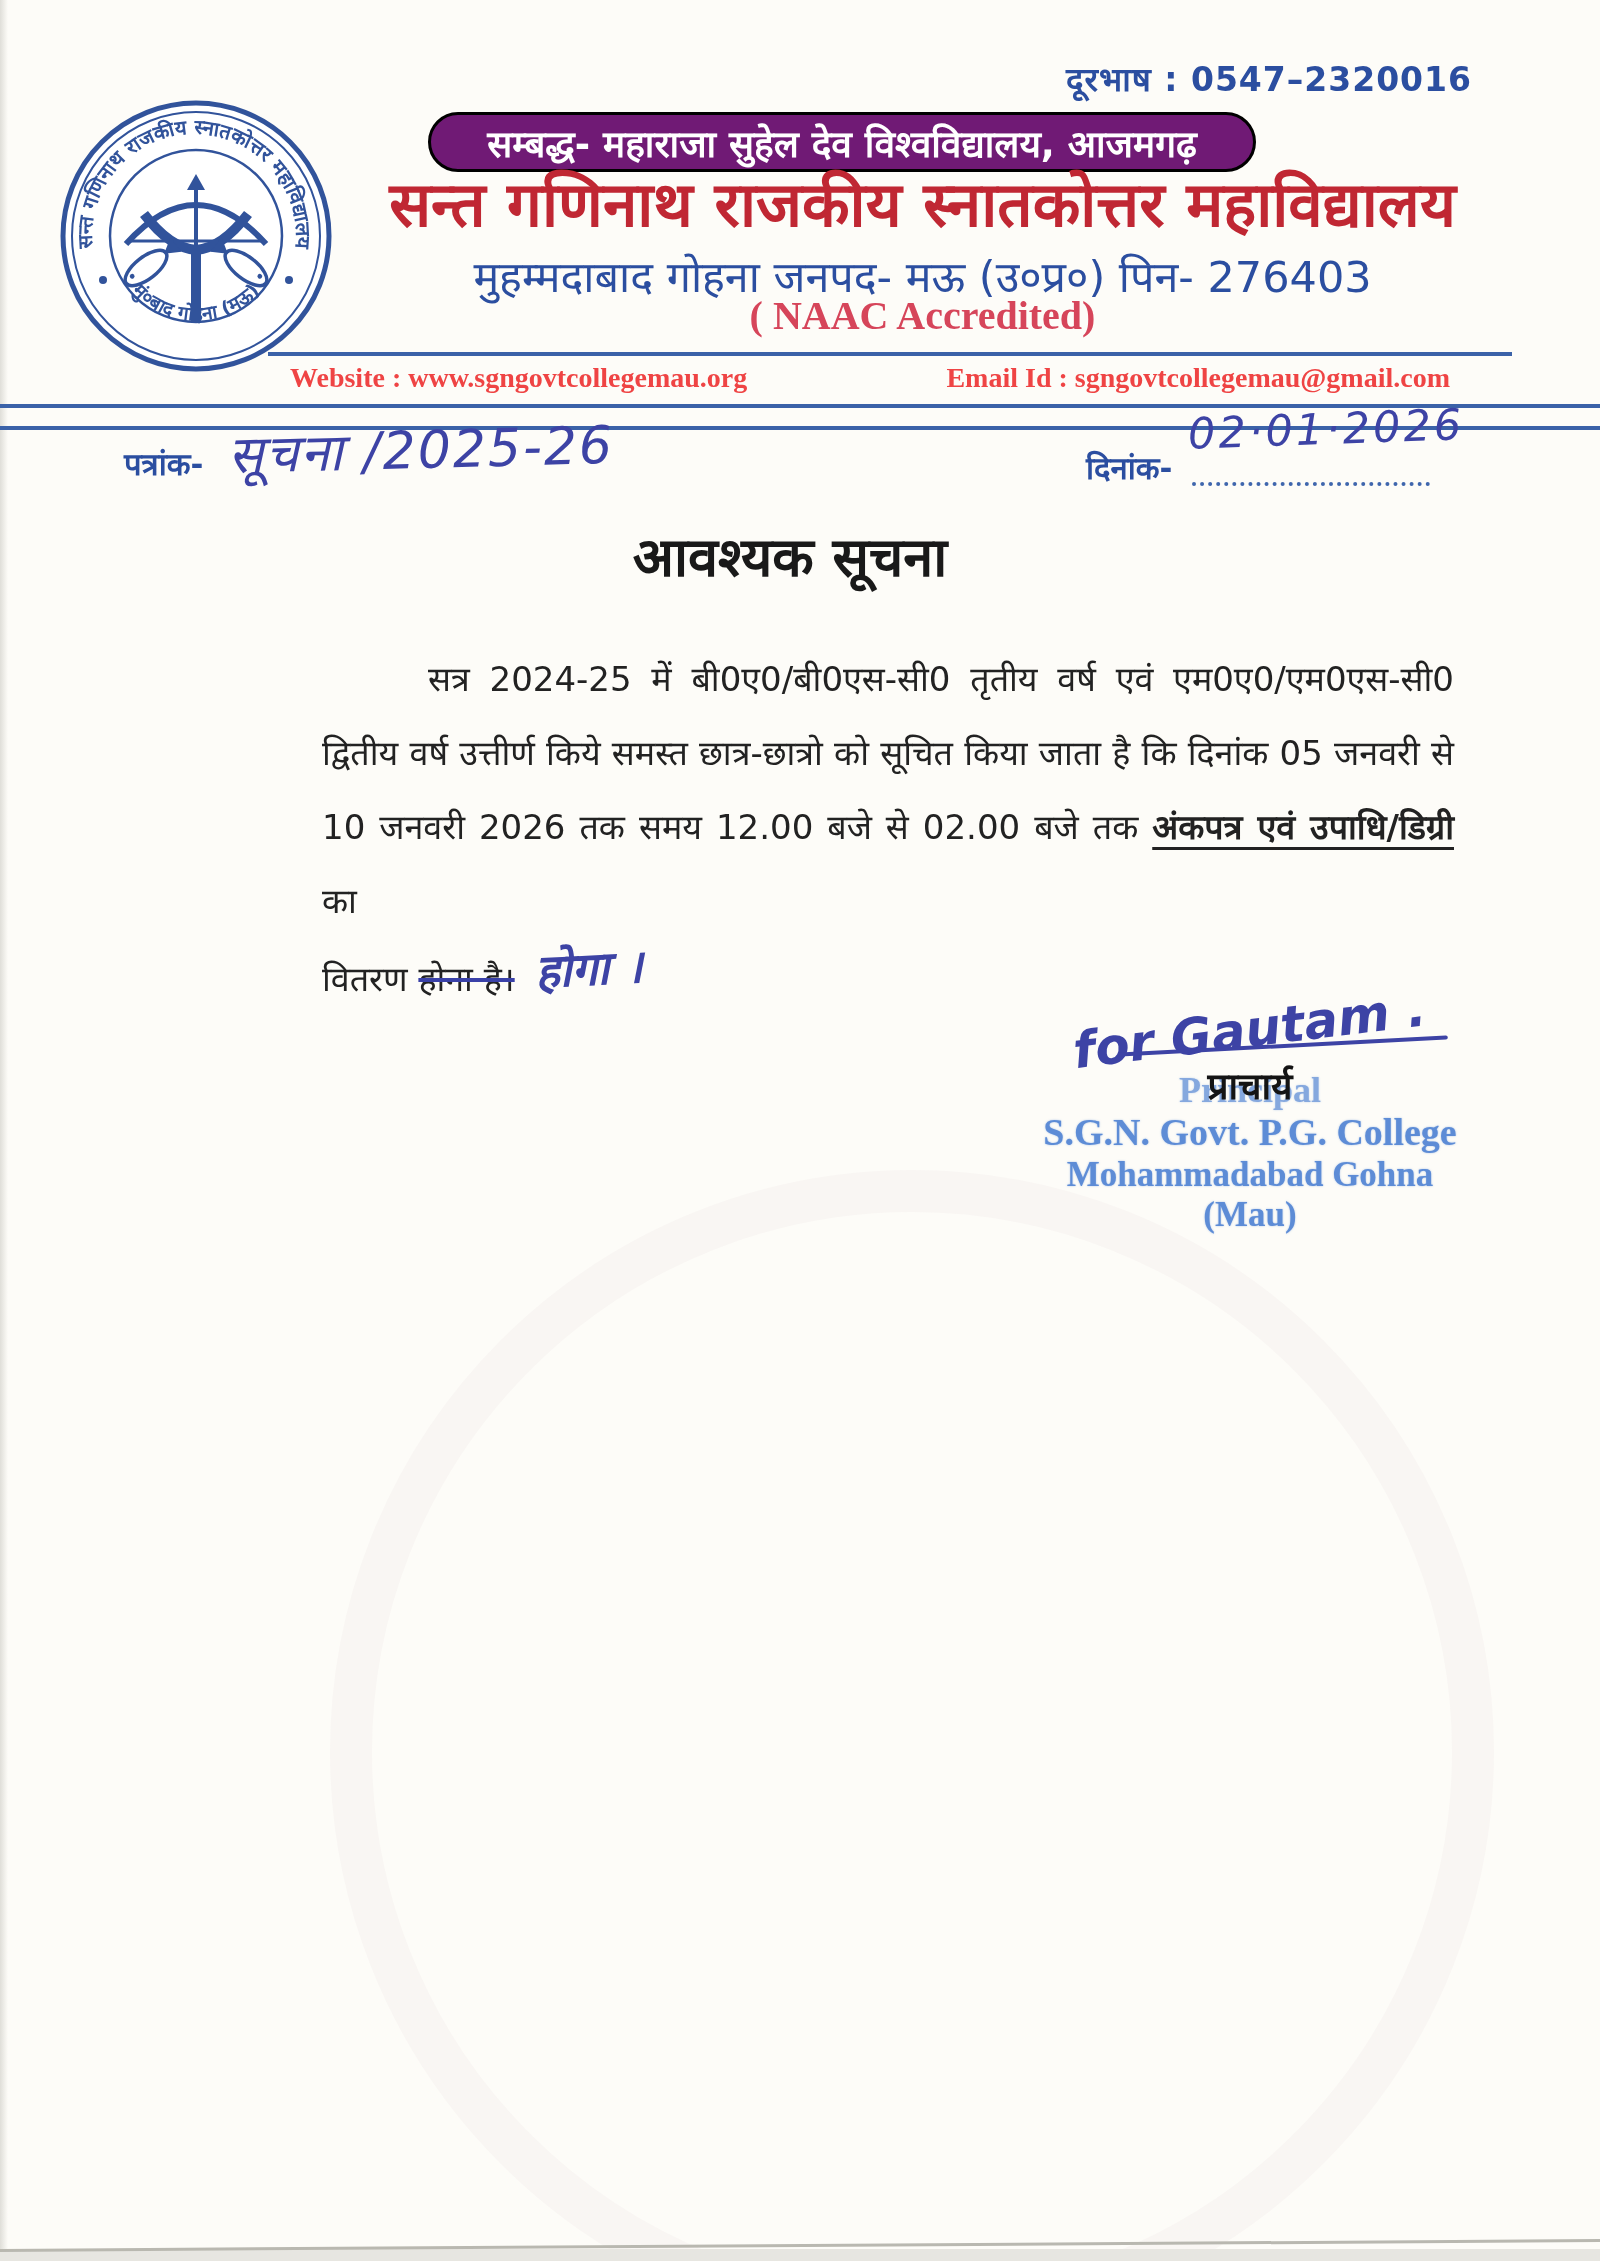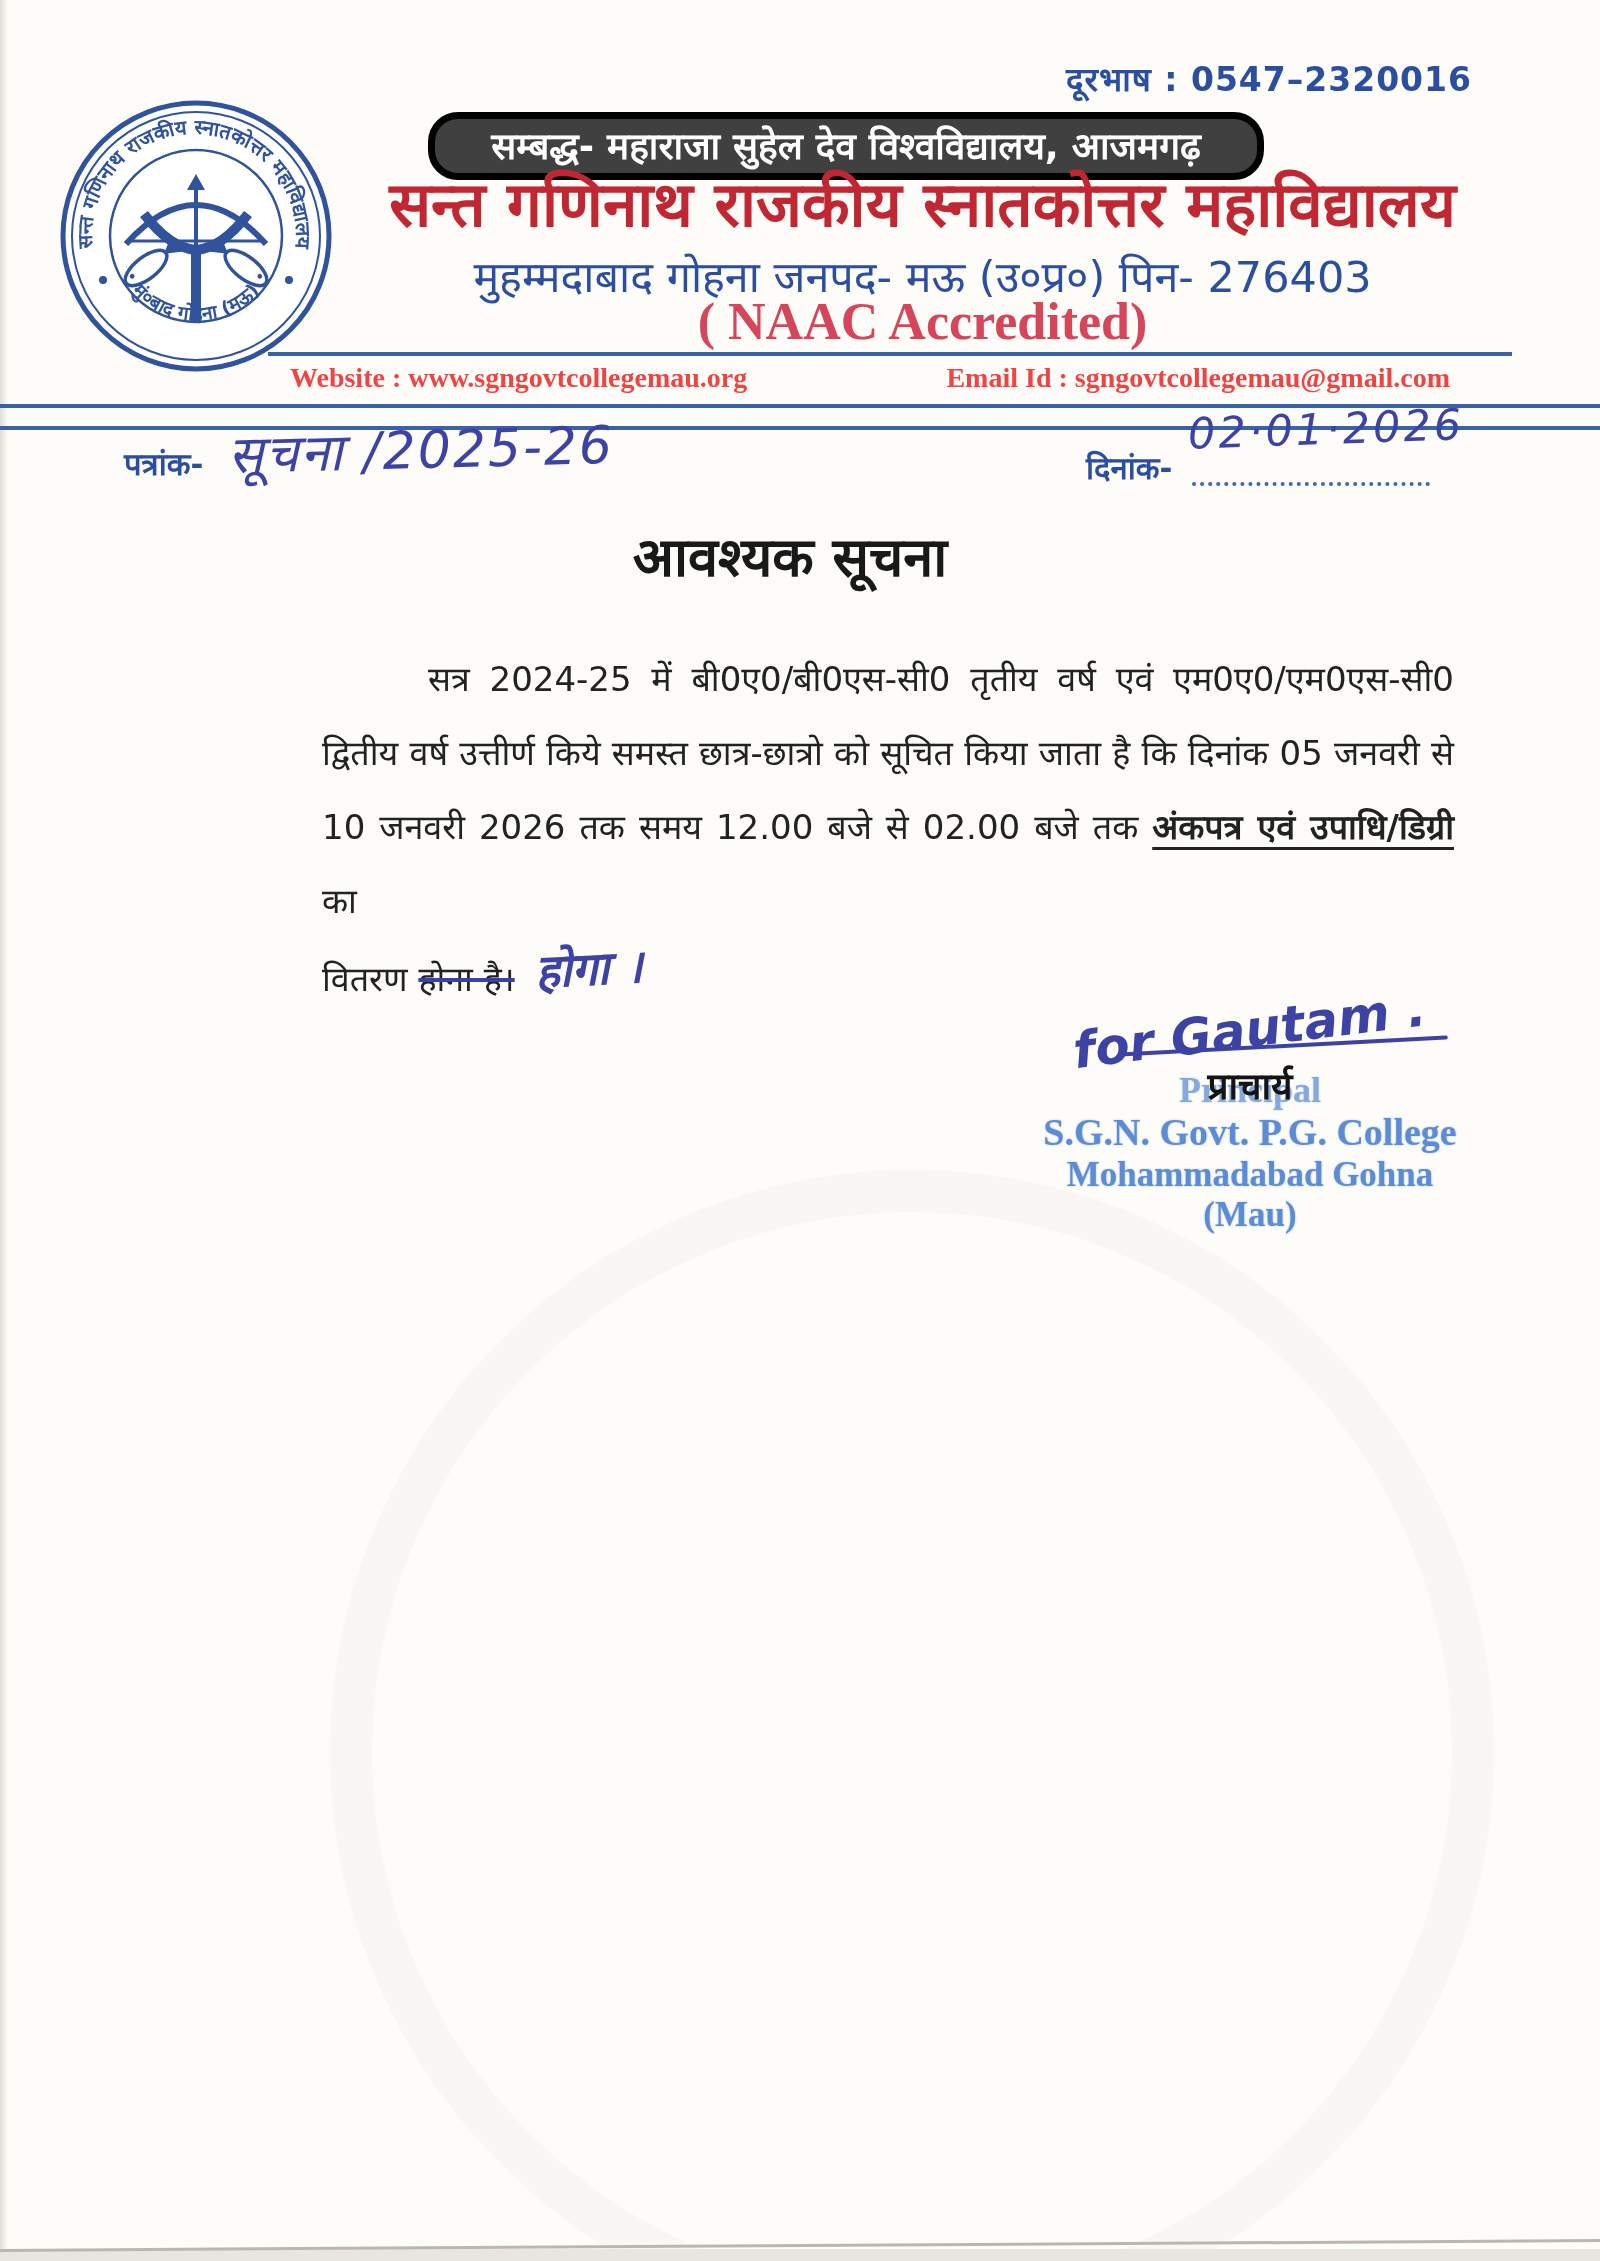--- a/index.html
+++ b/index.html
@@ -9,29 +9,29 @@
     background:#fdfcf8; overflow:hidden;
   }
   .left-edge { position:absolute; left:0; top:0; bottom:0; width:8px;
     background:linear-gradient(90deg, #d8d7d1, rgba(216,215,209,0)); opacity:.8; }
 
   
   .phone { position:absolute; top:56px; left:0; width:1472px; text-align:right;
     font-size:33px; font-weight:bold; color:#2b4ea0; letter-spacing:1px; }
   .logo { position:absolute; top:96px; left:56px; width:280px; height:280px; }
   .affil-band { position:absolute; top:112px; left:428px; width:822px; height:54px;
-    background:#404040; border:7px solid #000000; border-radius:30px;
-    display:flex; justify-content:center;
+    background:#701a75; border:3px solid #000000; border-radius:30px;
+    display:flex; align-items:center; justify-content:center;
     color:#ffffff; font-size:37px; font-weight:bold; }
   .college-name { position:absolute; top:166px; left:300px; width:1245px; margin:0;
     text-align:center; font-size:62px; font-weight:bold; color:#c02733; line-height:78px; }
   .address { position:absolute; top:246px; left:300px; width:1245px; text-align:center;
     font-size:43px; font-weight:normal; color:#2b4ea0; }
   .naac { position:absolute; top:292px; left:300px; width:1245px; text-align:center;
-    font-family:"Liberation Serif", serif; font-size:52px; font-weight:bold; color:#d6455a; }
+    font-family:"Liberation Serif", serif; font-size:40px; font-weight:bold; color:#d6455a; }
   .rule-thin { position:absolute; top:352px; left:268px; width:1244px; height:4px; background:#3b62a8; }
   .contact-row { position:absolute; top:362px; left:290px; width:1160px;
     display:flex; justify-content:space-between;
     font-family:"Liberation Serif", serif; font-size:28px; font-weight:bold; color:#ef4444; }
   .rule-double { position:absolute; top:404px; left:0; width:1600px; height:18px;
     border-top:4px solid #3b62a8; border-bottom:4px solid #3b62a8; }
 
   
   .ref-label { position:absolute; font-size:31px; font-weight:bold; color:#2b4ea0; }
   .hand { color:#3d43a5; font-style:italic; }

